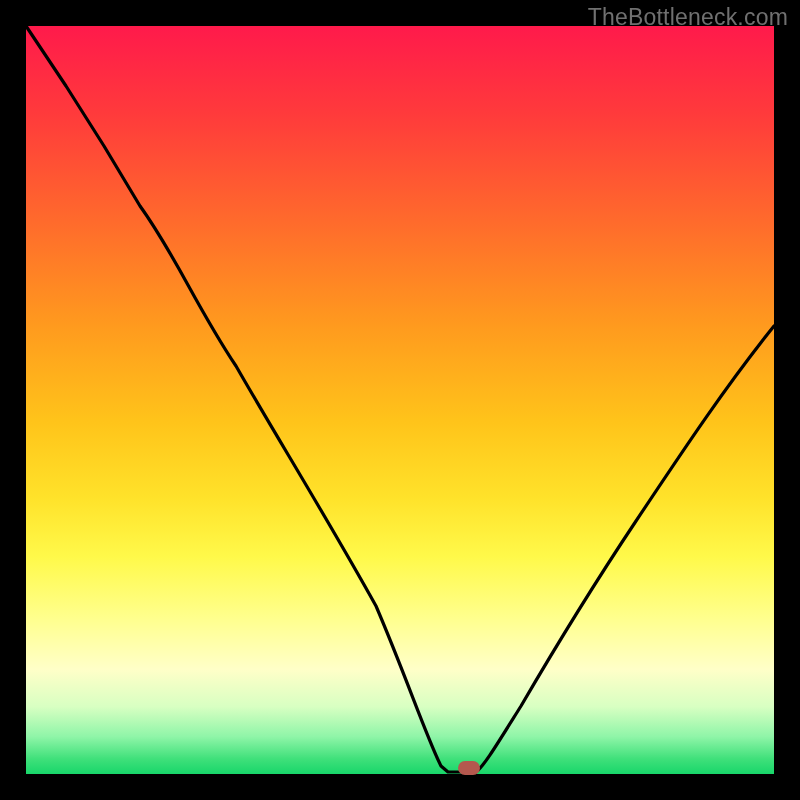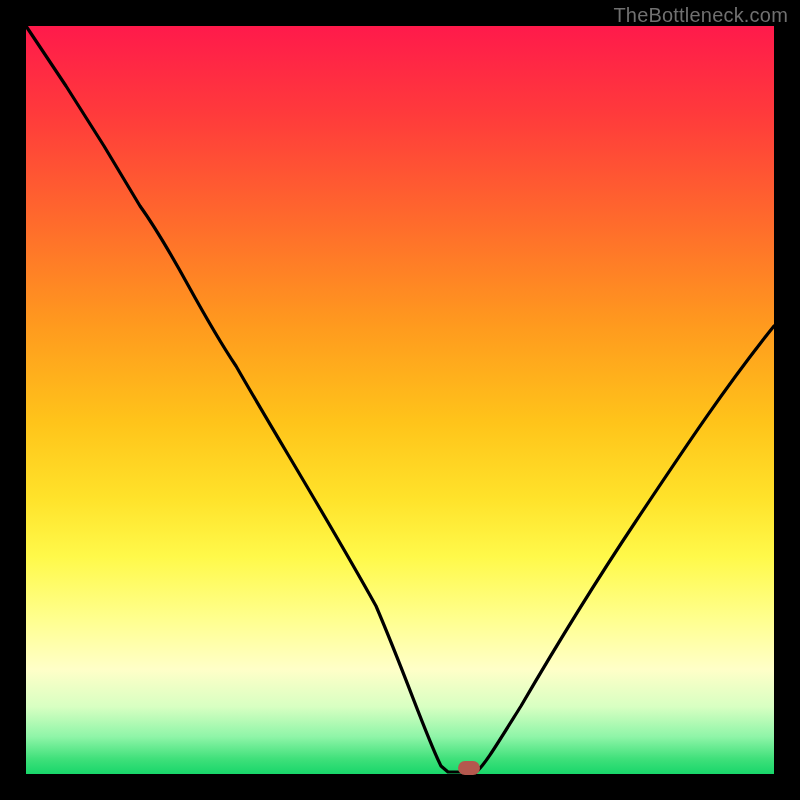--- a/index.html
+++ b/index.html
@@ -15,21 +15,21 @@
     position: relative;
     width: 800px;
     height: 800px;
     background: #000;
   }
   .watermark {
     position: absolute;
     top: 4px;
     right: 12px;
     color: #707070;
-    font-size: 20px;
+    font-size: 23px;
     letter-spacing: 0.2px;
     font-weight: 400;
     user-select: none;
     z-index: 5;
   }
   .plot {
     position: absolute;
     left: 26px;
     top: 26px;
     width: 748px;

